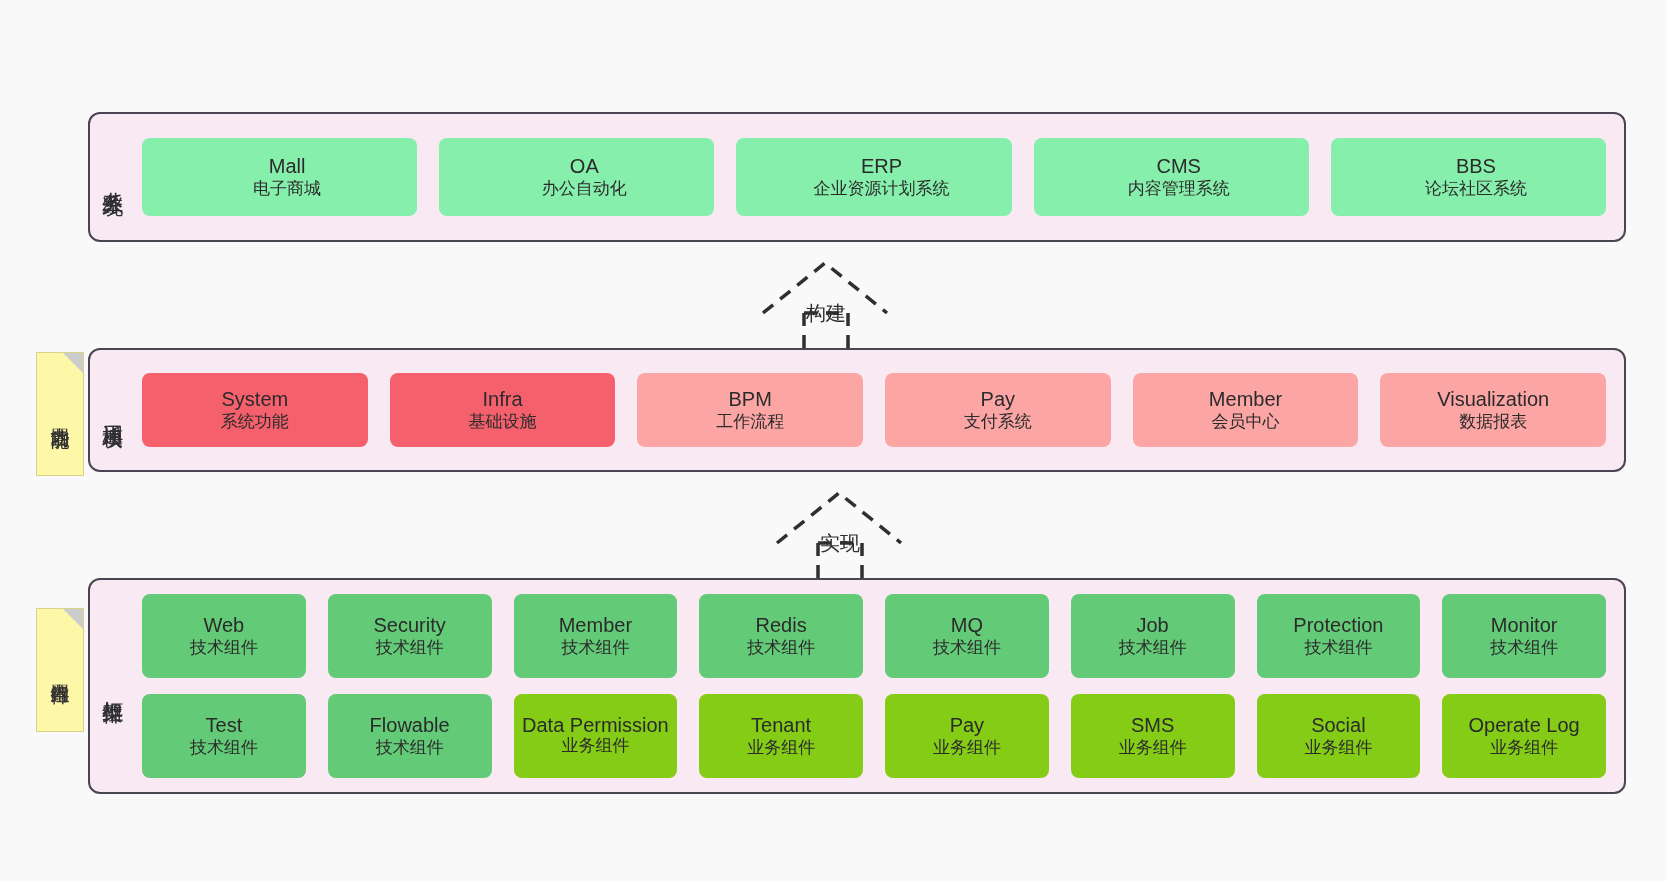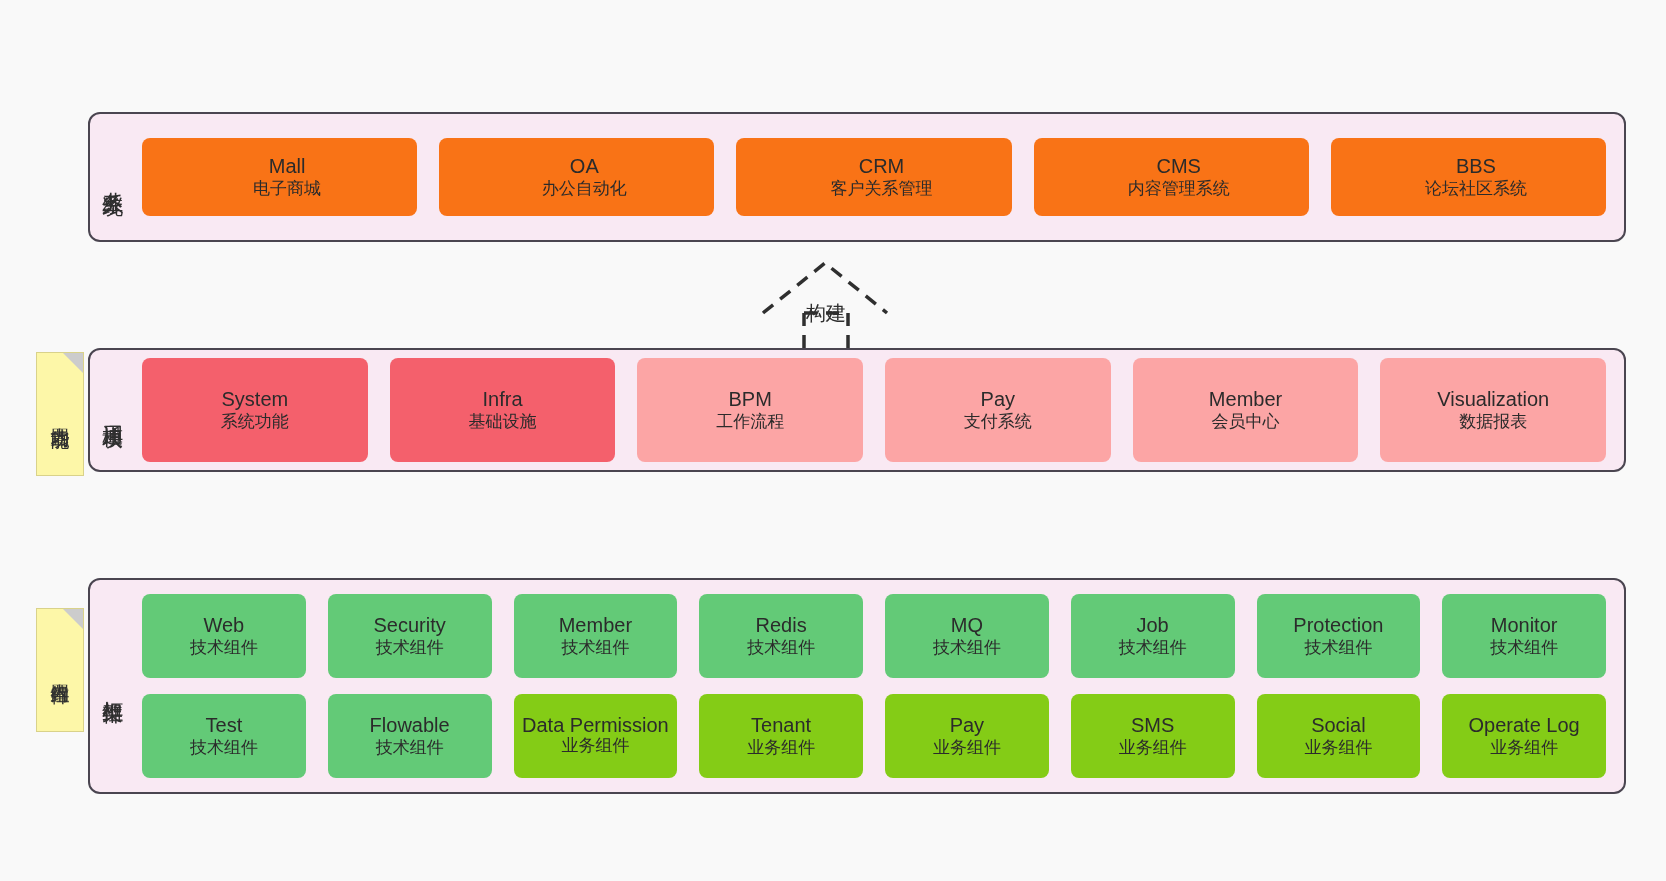--- a/index.html
+++ b/index.html
@@ -81,25 +81,25 @@
     line-height: 1.22;
   }
   .node .t-en {
     font-size: 20px;
   }
   .node .t-cn {
     font-size: 17px;
   }
 
   .h-biz   { height: 78px; }
-  .h-mod   { height: 104px; }
+  .h-mod   { height: 74px; }
   .h-comp  { height: 84px; }
 
   
-  .c-blue        { background: #f97316; padding-left: 21px; }
+  .c-blue        { background: #86efac; padding-left: 21px; }
   .c-red         { background: #f4606c; }
   .c-pink        { background: #fca5a5; }
   .c-green       { background: #63ca77; }
   .c-green-light { background: #84cc16; }
 
   
   .note {
     position: absolute;
     box-sizing: border-box;
     background: #fdf7a8;
@@ -151,22 +151,22 @@
       <div class="row">
         <div class="node h-biz c-blue">
           <span class="t-en">Mall</span>
           <span class="t-cn">电子商城</span>
         </div>
         <div class="node h-biz c-blue">
           <span class="t-en">OA</span>
           <span class="t-cn">办公自动化</span>
         </div>
         <div class="node h-biz c-blue">
-          <span class="t-en">CRM</span>
-          <span class="t-cn">客户关系管理</span>
+          <span class="t-en">ERP</span>
+          <span class="t-cn">企业资源计划系统</span>
         </div>
         <div class="node h-biz c-blue">
           <span class="t-en">CMS</span>
           <span class="t-cn">内容管理系统</span>
         </div>
         <div class="node h-biz c-blue">
           <span class="t-en">BBS</span>
           <span class="t-cn">论坛社区系统</span>
         </div>
       </div>
@@ -211,20 +211,27 @@
           <span class="t-cn">会员中心</span>
         </div>
         <div class="node h-mod c-pink">
           <span class="t-en">Visualization</span>
           <span class="t-cn">数据报表</span>
         </div>
       </div>
     </div>
   </div>
 
+  <div class="arrow" style="left:772px; top:488px; width:150px; height:90px;">
+    <svg width="150" height="90" viewBox="0 0 150 90">
+      <path d="M 5 55 L 67 5 L 129 55" fill="none" stroke="#2f2f2f" stroke-width="3.5" stroke-dasharray="13 9" stroke-linecap="butt"></path>
+      <path d="M 46 55 L 46 90 M 46 55 L 90 55 M 90 55 L 90 90" fill="none" stroke="#2f2f2f" stroke-width="3.5" stroke-dasharray="13 9"></path>
+    </svg>
+    <span class="lbl" style="top:42px; left:68px;">实现</span>
+  </div>
 
   <div class="note" style="left:36px; top:608px; width:48px; height:124px;">
     <span class="fold"></span>
     <span>内置组件</span>
   </div>
 
   <div class="layer" id="layer-framework" style="left:88px; top:578px; width:1538px; height:216px;">
     <div class="layer-title">框架组件</div>
     <div class="layer-body">
 

